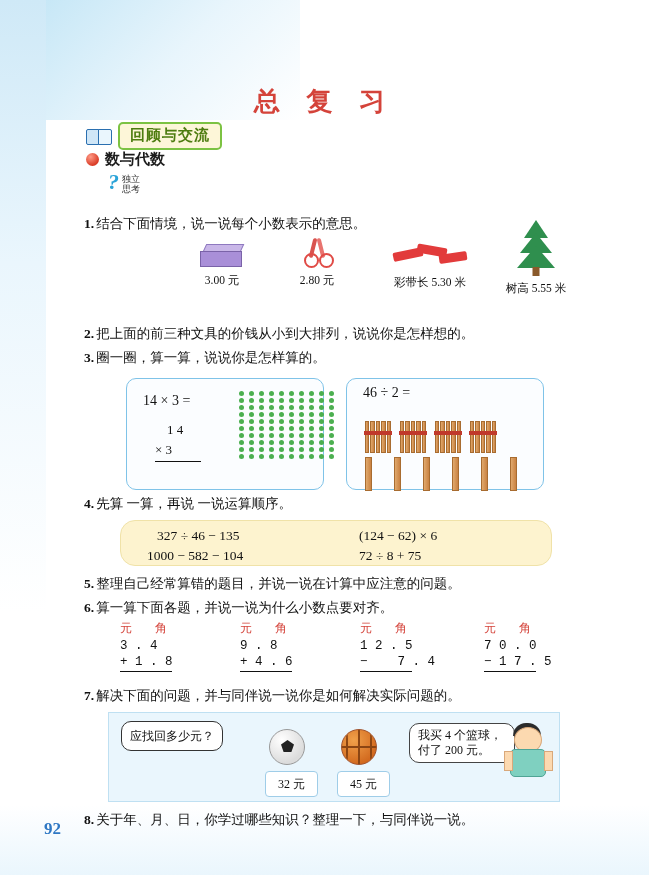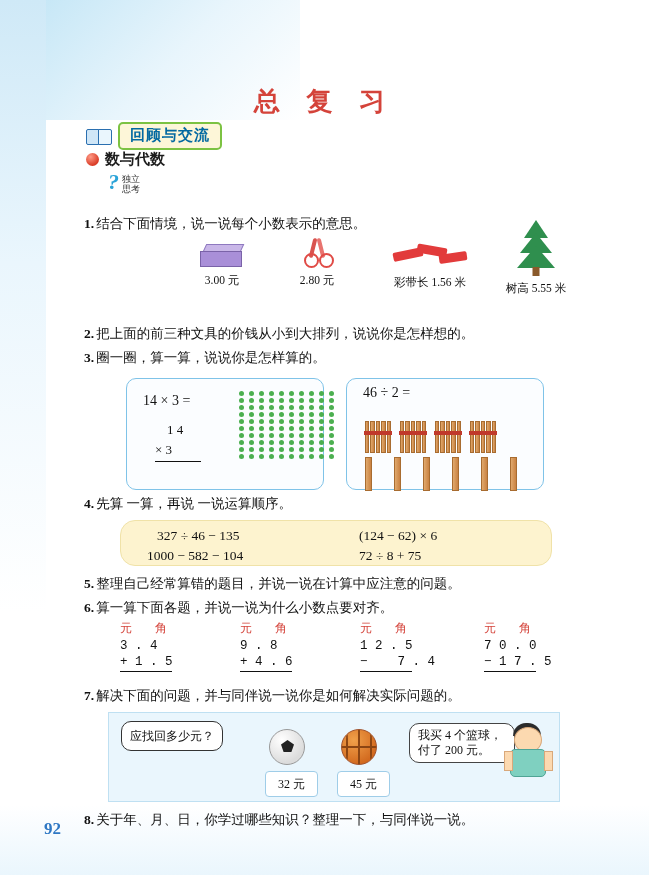--- a/index.html
+++ b/index.html
@@ -37,21 +37,21 @@
     font-weight:bold;
     font-family:"Liberation Serif", serif;
   }
   .section-tag{
     position:absolute;left:86px;top:122px;
     display:flex;align-items:center;gap:6px;
   }
   .tag-box{
     background:#fdf6d8;border:2px solid #7cc242;border-radius:5px;
     padding:2px 10px 3px 10px;
-    font-size:15px;color:#0369a1;font-weight:bold;letter-spacing:1px;
+    font-size:15px;color:#4d7c0f;font-weight:bold;letter-spacing:1px;
   }
   .book-icon{width:26px;height:18px;position:relative;}
   .book-icon .pg{position:absolute;top:2px;width:12px;height:14px;background:#fff;border:1.5px solid #2a6fb0;}
   .book-icon .pg.l{left:0;border-radius:2px 0 0 2px;background:#cfe6f7;}
   .book-icon .pg.r{left:12px;border-radius:0 2px 2px 0;background:#eaf6fd;}
   .heading2{
     position:absolute;left:86px;top:150px;
     display:flex;align-items:center;gap:6px;
     font-size:15px;font-weight:bold;color:#1b1b1b;
   }
@@ -230,21 +230,21 @@
             <div class="ring r"></div>
         </div>
         <div class="cap">2.80 元</div>
       </div>
       <div class="item" style="left:286px;top:8px;width:120px;">
         <div class="rb" style="margin:0 auto;">
           <div class="s" style="left:0;top:6px;width:30px;transform:rotate(-12deg);"></div>
           <div class="s" style="left:24px;top:2px;width:30px;transform:rotate(10deg);"></div>
           <div class="s" style="left:46px;top:9px;width:28px;transform:rotate(-8deg);"></div>
         </div>
-        <div class="cap">彩带长 1.56 米</div>
+        <div class="cap">彩带长 5.30 米</div>
       </div>
       <div class="item" style="left:406px;top:-16px;width:92px;">
         <div class="tr">
           <div class="t t1"></div>
             <div class="t t2"></div>
             <div class="t t3"></div>
             <div class="trunk"></div>
         </div>
         <div class="cap">树高 5.55 米</div>
       </div>
@@ -444,21 +444,21 @@
 
     <div class="q-line" style="margin-top:4px;">
       <span class="q-num">6.</span>
       <span class="q-text">算一算下面各题，并说一说为什么小数点要对齐。</span>
     </div>
 
     <div class="cols6">
       <div class="col6" style="left:36px;top:2px;">
         <div class="yj">元 角</div>
         <div class="l">3 . 4</div>
-        <div class="l">+ 1 . 5</div>
+        <div class="l">+ 1 . 8</div>
         <div class="rule"></div>
       </div>
       <div class="col6" style="left:156px;top:2px;">
         <div class="yj">元 角</div>
         <div class="l">9 . 8</div>
         <div class="l">+ 4 . 6</div>
         <div class="rule"></div>
       </div>
       <div class="col6" style="left:276px;top:2px;">
         <div class="yj">元 角</div>

